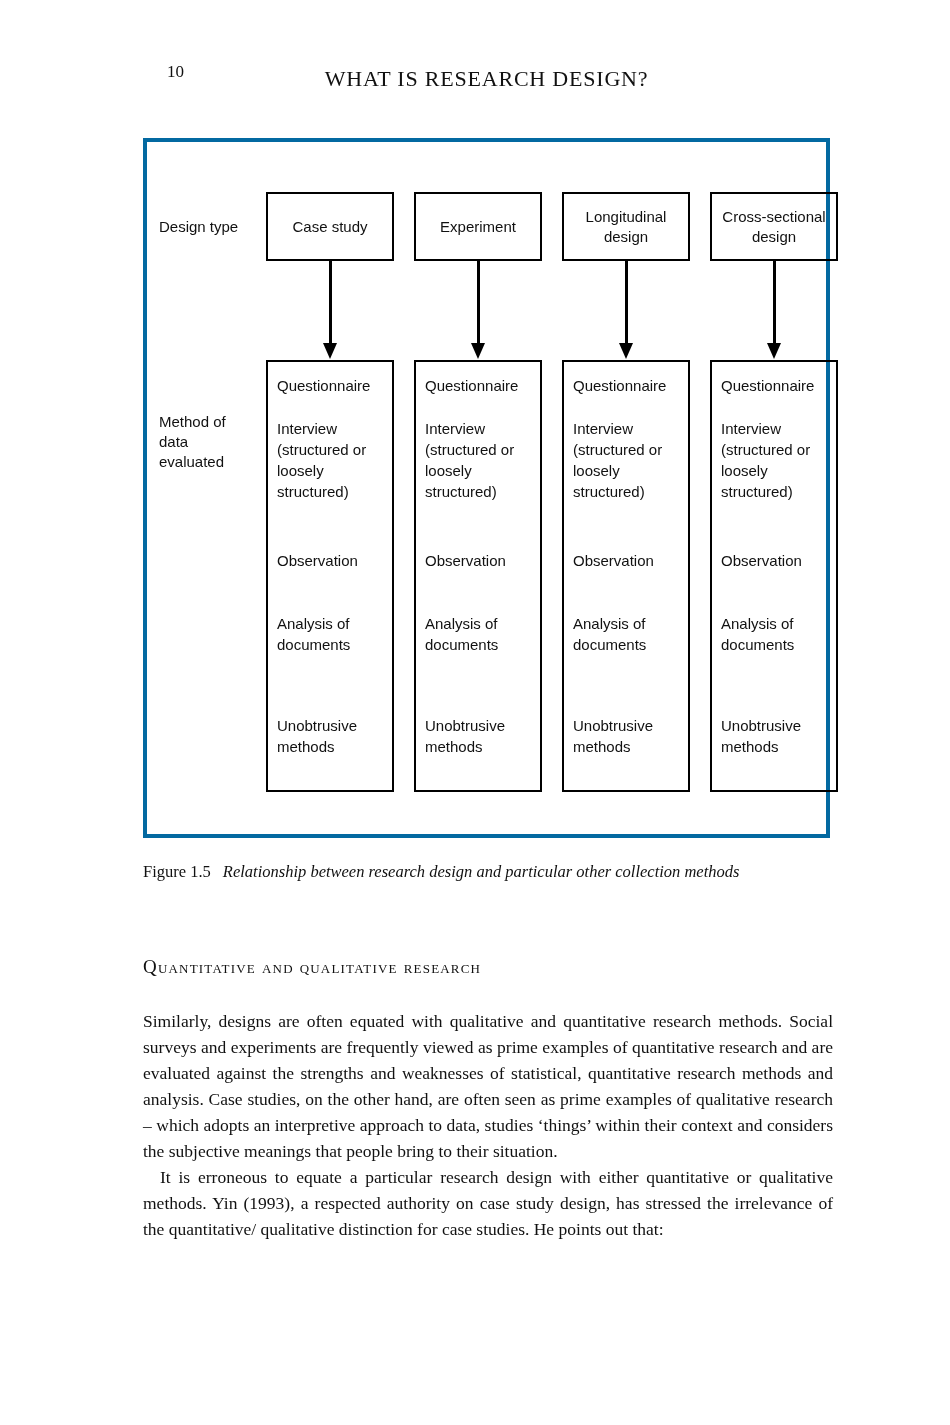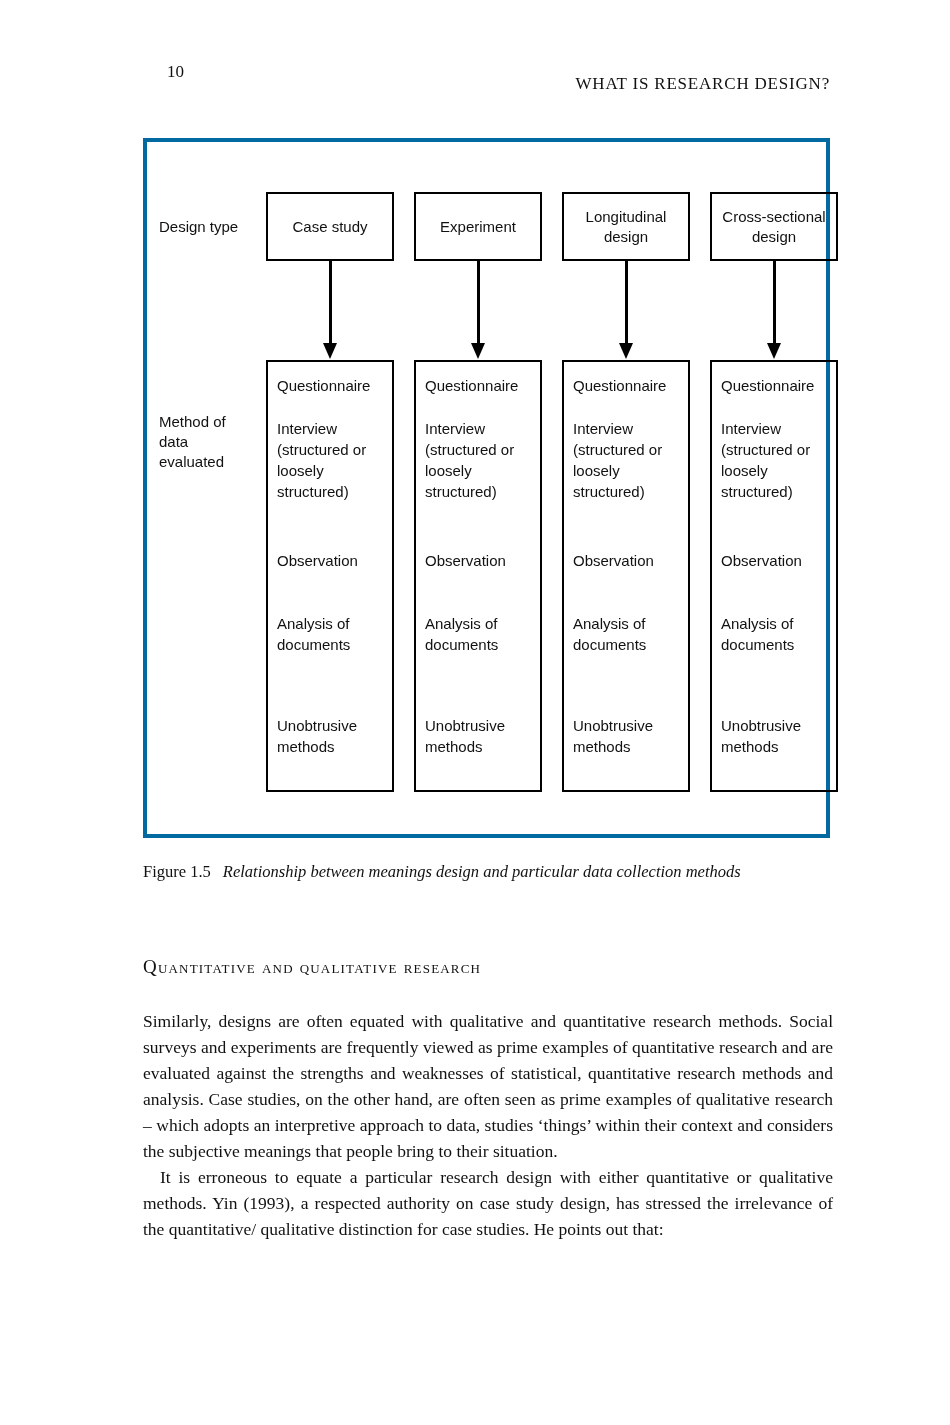--- a/index.html
+++ b/index.html
@@ -26,23 +26,23 @@
     position: absolute;
     left: 0;
     top: 0;
     font-size: 17px;
     margin-left: 24px;
   }
   .running-head {
     position: absolute;
     left: 0;
     right: 0;
-    top: 12px;
-    text-align: right;
-    font-size: 17px;
+    top: 4px;
+    text-align: center;
+    font-size: 22px;
     letter-spacing: 0.8px;
   }
 
   
   .figure-box {
     position: absolute;
     top: 138px;
     left: 143px;
     width: 687px;
     height: 700px;
@@ -200,21 +200,21 @@
     <div class="method-box">
       <span class="mi mi-questionnaire">Questionnaire</span>
       <span class="mi mi-interview">Interview (structured or loosely structured)</span>
       <span class="mi mi-observation">Observation</span>
       <span class="mi mi-analysis">Analysis of documents</span>
       <span class="mi mi-unobtrusive">Unobtrusive methods</span>
     </div>
   </div>
 
   <div class="figure-caption">
-    <span class="cap-label">Figure 1.5</span><span class="cap-text">Relationship between meanings design and particular data collection methods</span>
+    <span class="cap-label">Figure 1.5</span><span class="cap-text">Relationship between research design and particular other collection methods</span>
   </div>
 
   <h2 class="section-heading">Quantitative and qualitative research</h2>
 
   <div class="body-text">
     <p>Similarly, designs are often equated with qualitative and quantitative research methods. Social surveys and experiments are frequently viewed as prime examples of quantitative research and are evaluated against the strengths and weaknesses of statistical, quantitative research methods and analysis. Case studies, on the other hand, are often seen as prime examples of qualitative research – which adopts an interpretive approach to data, studies ‘things’ within their context and considers the subjective meanings that people bring to their situation.</p>
     <p class="indented">It is erroneous to equate a particular research design with either quantitative or qualitative methods. Yin (1993), a respected authority on case study design, has stressed the irrelevance of the quantitative/ qualitative distinction for case studies. He points out that:</p>
   </div>
 
 </div>

